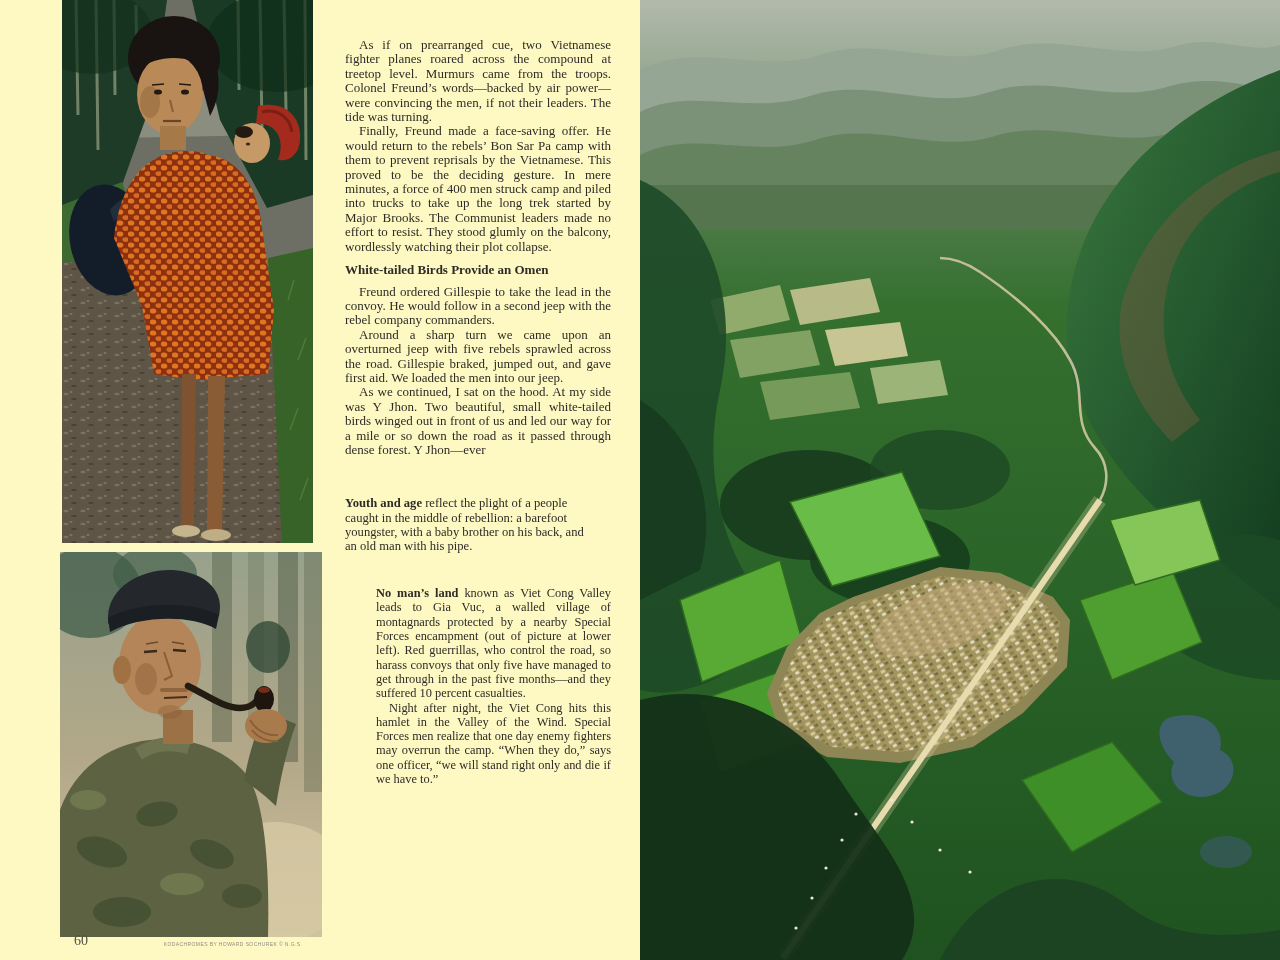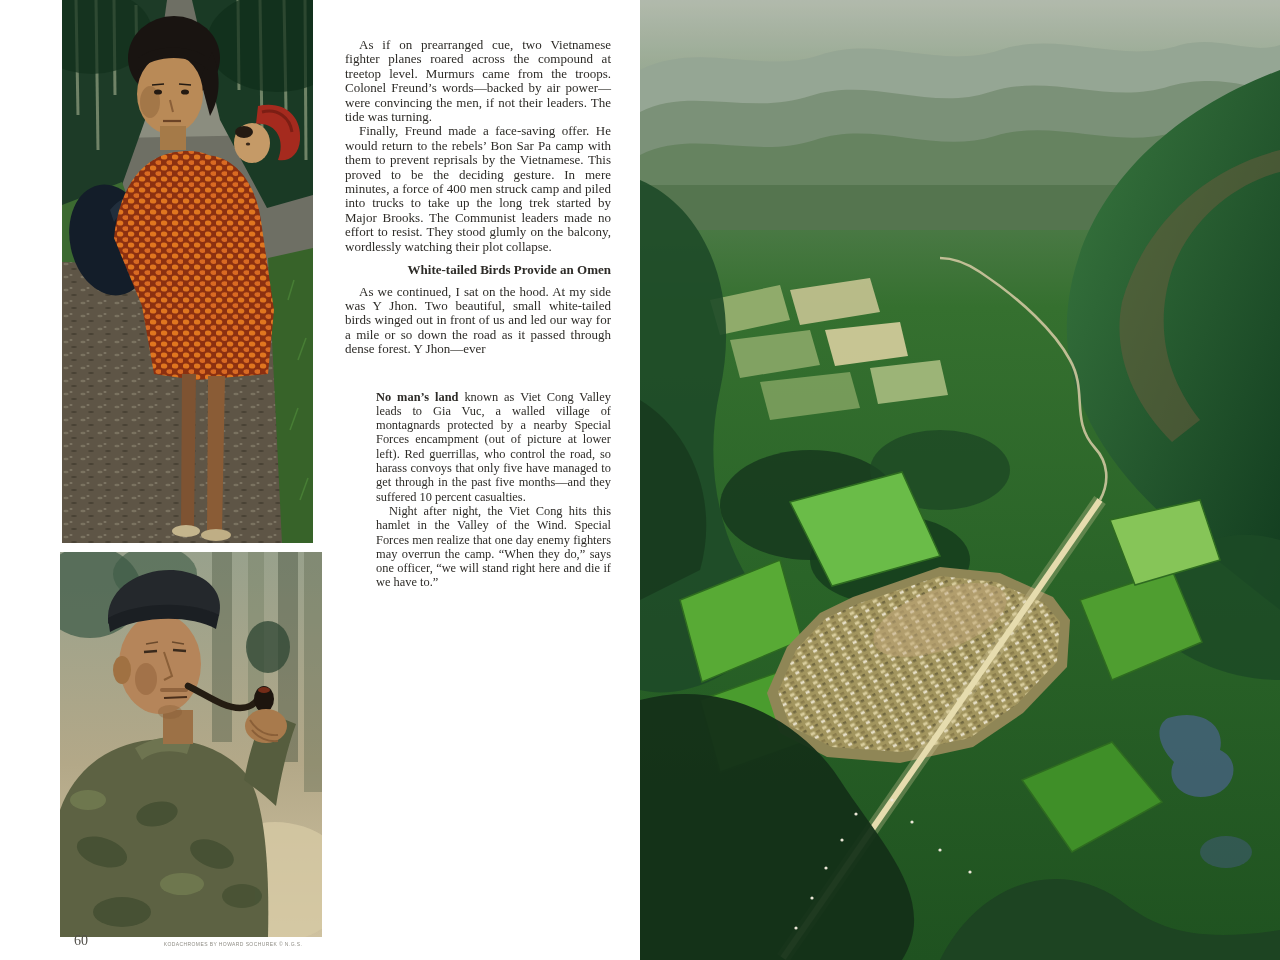--- a/index.html
+++ b/index.html
@@ -1,22 +1,22 @@
 <!DOCTYPE html>
 <html><head>
 <meta charset="utf-8">
 <style>
   html,body{margin:0;padding:0;background:#dddcd6;}
-  .spread{position:relative;width:1280px;height:960px;background:#ffffff;overflow:hidden;
+  .spread{position:relative;width:1280px;height:960px;background:#fef9c3;overflow:hidden;
           font-family:"Liberation Serif","DejaVu Serif",serif;color:#2d2b27;}
   .photo{position:absolute;overflow:hidden;}
   .photo svg{display:block;}
   .text-col{position:absolute;left:345px;top:38px;width:266px;font-size:13px;line-height:14.4px;text-align:justify;}
   .text-col p{margin:0;text-indent:14px;}
-  .text-col h3{margin:9px 0 7px;font-size:13px;font-weight:bold;text-align:right;}
+  .text-col h3{margin:9px 0 7px;font-size:13px;font-weight:bold;text-align:left;}
   p.caption1{margin-top:39px;width:252px;text-indent:0;text-align:left;font-size:12.6px;line-height:14.2px;}
   p.caption2{margin:33px 16px 0 31px;width:235px;text-indent:0;font-size:12.4px;line-height:14.3px;}
   p.caption2b{margin:0 0 0 31px;width:235px;text-indent:13px;font-size:12.4px;line-height:14.3px;}
   .lead{font-weight:bold;}
   .pageno{position:absolute;left:74px;top:933px;font-size:14px;color:#514f49;}
   .credit{position:absolute;left:142px;top:941px;width:182px;font-size:5px;line-height:7px;letter-spacing:.4px;
           color:#8f8d85;text-align:center;font-family:"Liberation Sans",sans-serif;text-transform:uppercase;}
 </style>
 </head>
 <body>
@@ -147,25 +147,28 @@
       <ellipse cx="206" cy="174" rx="21" ry="17" fill="#a87a4c"></ellipse>
       <path d="M190,168 C196,178 206,184 218,183" stroke="#8a5f38" stroke-width="2" fill="none"></path>
       <path d="M192,178 C198,186 208,190 218,189" stroke="#8a5f38" stroke-width="2" fill="none"></path>
     </svg>
   </div>
 
   <div class="text-col">
     <p>As if on prearranged cue, two Vietnamese fighter planes roared across the compound at treetop level. Murmurs came from the troops. Colonel Freund’s words—backed by air power—were convincing the men, if not their leaders. The tide was turning.</p>
     <p>Finally, Freund made a face-saving offer. He would return to the rebels’ Bon Sar Pa camp with them to prevent reprisals by the Vietnamese. This proved to be the deciding gesture. In mere minutes, a force of 400 men struck camp and piled into trucks to take up the long trek started by Major Brooks. The Communist leaders made no effort to resist. They stood glumly on the balcony, wordlessly watching their plot collapse.</p>
     <h3>White-tailed Birds Provide an Omen</h3>
+    <p>Freund ordered Gillespie to take the lead in the convoy. He would follow in a second jeep with the rebel company commanders.</p>
+    <p>Around a sharp turn we came upon an overturned jeep with five rebels sprawled across the road. Gillespie braked, jumped out, and gave first aid. We loaded the men into our jeep.</p>
     <p>As we continued, I sat on the hood. At my side was Y Jhon. Two beautiful, small white-tailed birds winged out in front of us and led our way for a mile or so down the road as it passed through dense forest. Y Jhon—ever</p>
 
+    <p class="caption1"><span class="lead">Youth and age</span><span> reflect the plight of a people caught in the middle of rebellion: a barefoot youngster, with a baby brother on his back, and an old man with his pipe.</span></p>
 
     <p class="caption2"><span class="lead">No man’s land</span><span> known as Viet Cong Valley leads to Gia Vuc, a walled village of montagnards protected by a nearby Special Forces encampment (out of picture at lower left). Red guerrillas, who control the road, so harass convoys that only five have managed to get through in the past five months—and they suffered 10 percent casualties.</span></p>
-    <p class="caption2b">Night after night, the Viet Cong hits this hamlet in the Valley of the Wind. Special Forces men realize that one day enemy fighters may overrun the camp. “When they do,” says one officer, “we will stand right here and die if we have to.”</p>
+    <p class="caption2b">Night after night, the Viet Cong hits this hamlet in the Valley of the Wind. Special Forces men realize that one day enemy fighters may overrun the camp. “When they do,” says one officer, “we will stand right only and die if we have to.”</p>
   </div>
 
   <div class="pageno">60</div>
   <div class="credit">KODACHROMES BY HOWARD SOCHUREK © N.G.S.</div>
 
   <div class="photo" style="left:640px;top:0;width:640px;height:960px">
     <svg width="640" height="960" viewBox="0 0 640 960">
       <defs>
         <linearGradient id="abase" x1="0" y1="0" x2="0" y2="1">
           <stop offset="0" stop-color="#a9b2a3"></stop>

